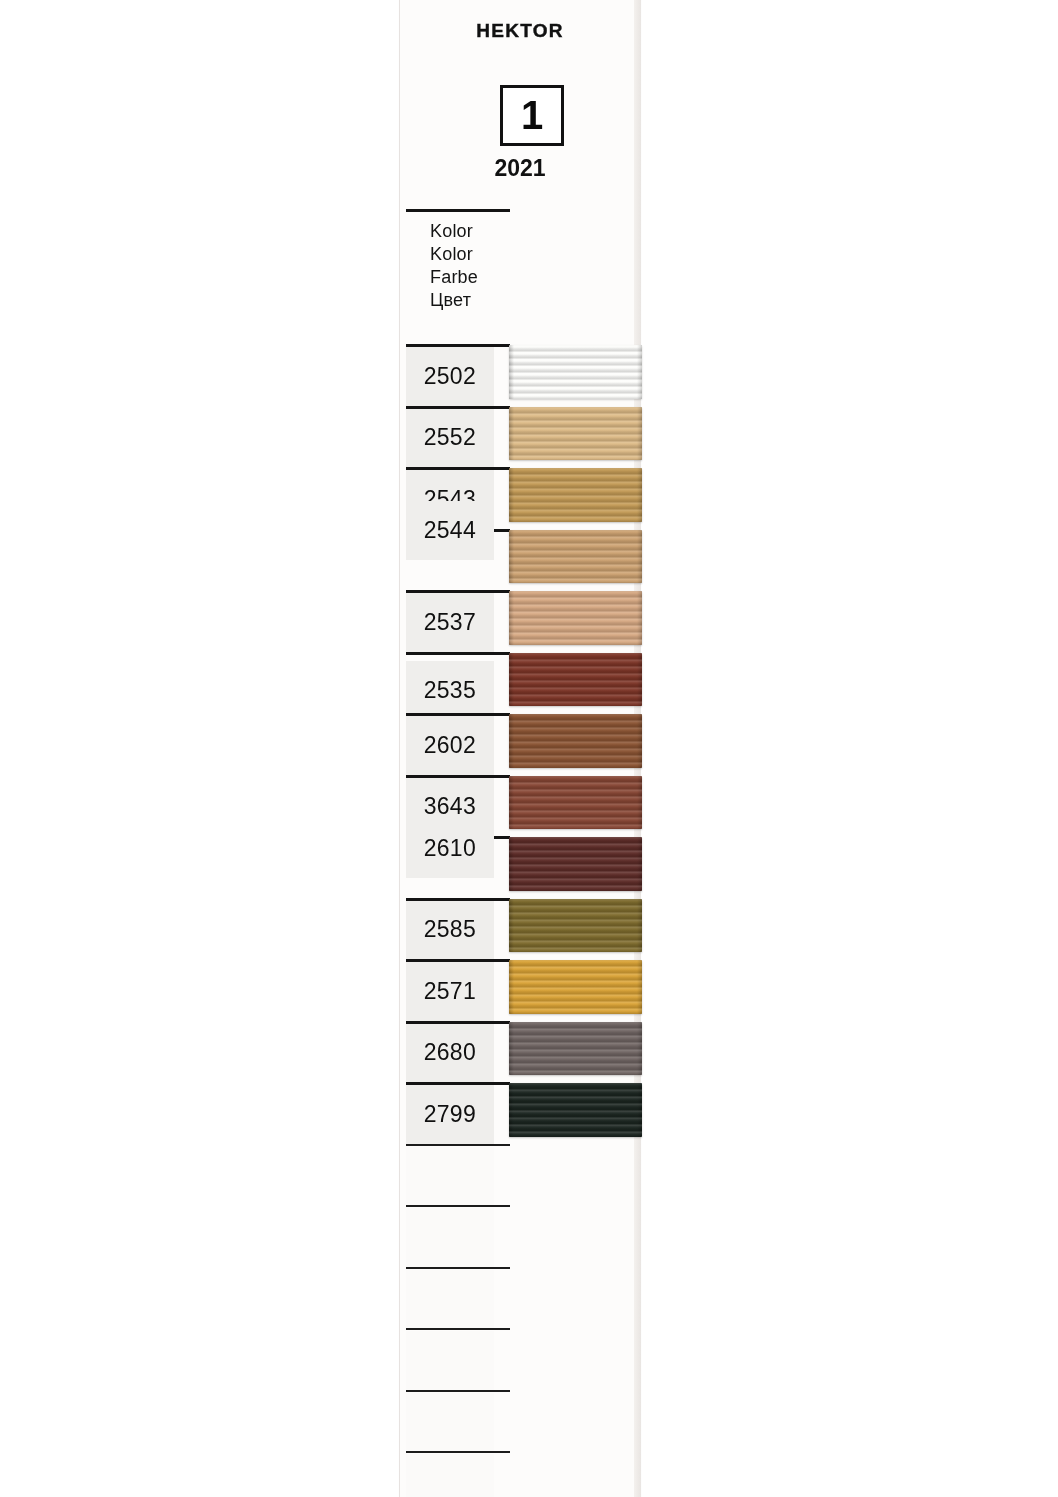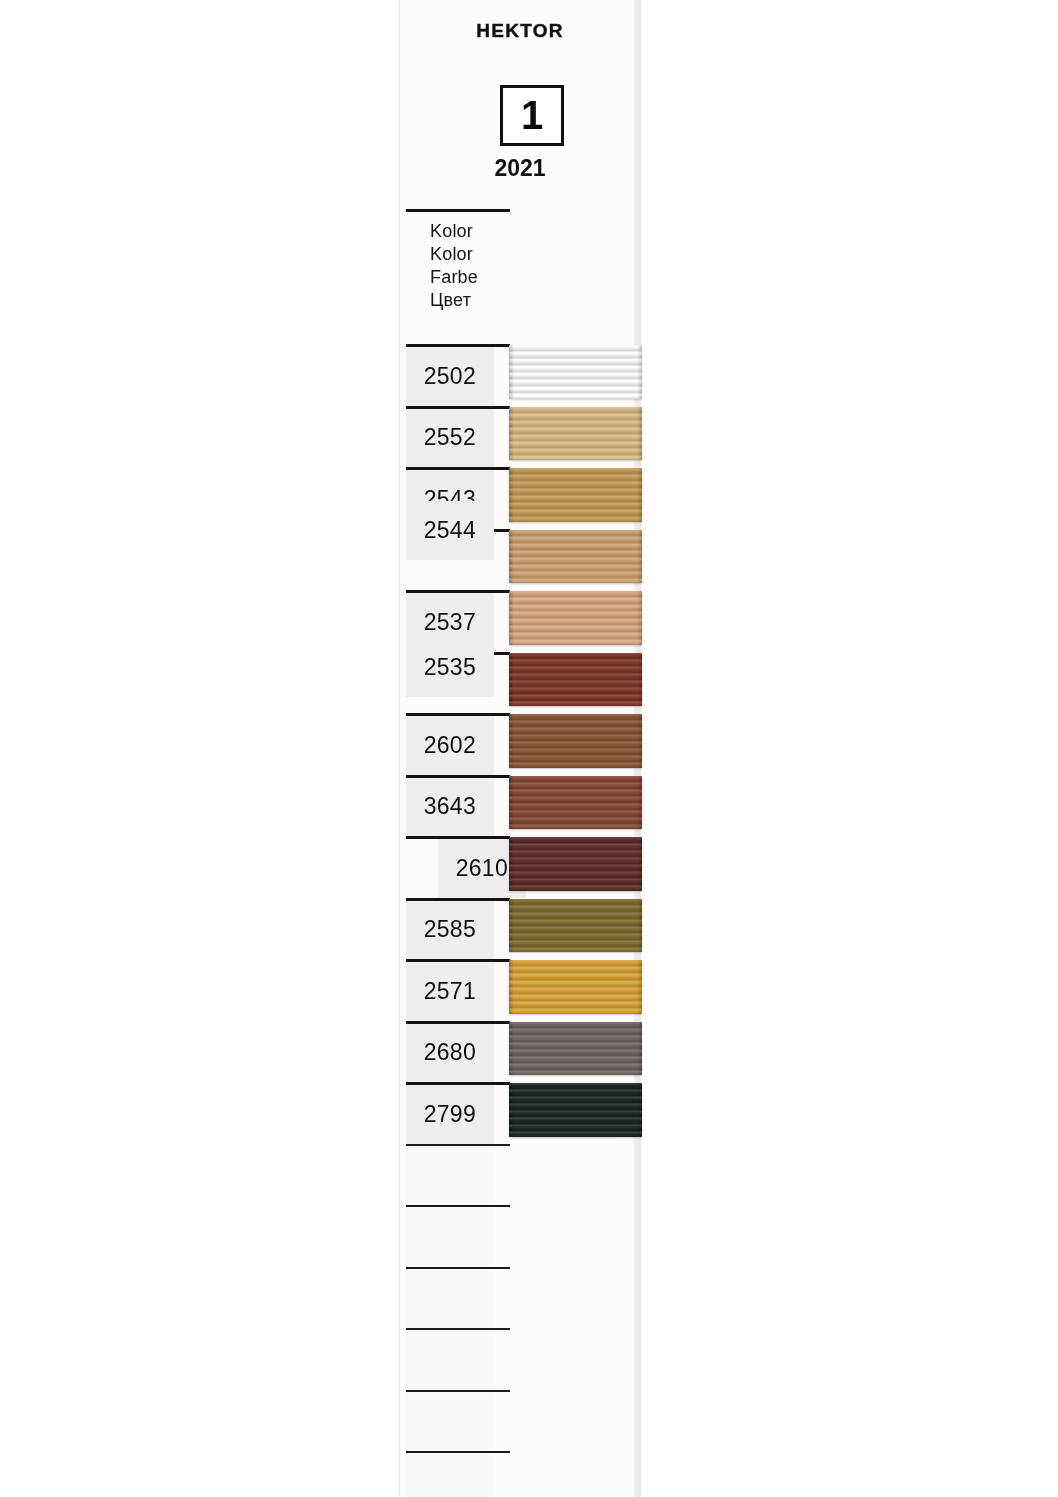--- a/index.html
+++ b/index.html
@@ -215,21 +215,21 @@
       <div class="edge-r"></div>
     </div>
     <div class="code-cell" style="top: 593px; height: 58.5px;">
       <span>2537</span>
     </div>
     <div class="rule" style="top: 651.5px;"></div>
     <div class="swatch" title="2537" style="top: 591px; height: 53.5px; background: rgb(215, 169, 131);">
       <div class="edge-l"></div>
       <div class="edge-r"></div>
     </div>
-    <div class="code-cell" style="top: 638px; height: 58.5px;">
+    <div class="code-cell" style="top: 661px; height: 58.5px;">
       <span>2535</span>
     </div>
     <div class="rule" style="top: 713px;"></div>
     <div class="swatch" title="2535" style="top: 652.5px; height: 53.5px; background: rgb(125, 53, 39);">
       <div class="edge-l"></div>
       <div class="edge-r"></div>
     </div>
     <div class="code-cell" style="top: 716px; height: 58.5px;">
       <span>2602</span>
     </div>
@@ -239,21 +239,21 @@
       <div class="edge-r"></div>
     </div>
     <div class="code-cell" style="top: 777.5px; height: 58.5px;">
       <span>3643</span>
     </div>
     <div class="rule" style="top: 836px;"></div>
     <div class="swatch" title="2603" style="top: 775.5px; height: 53.5px; background: rgb(135, 70, 52);">
       <div class="edge-l"></div>
       <div class="edge-r"></div>
     </div>
-    <div class="code-cell" style="top: 839px; height: 58.5px; margin-left: 32px;">
+    <div class="code-cell" style="top: 819px; height: 58.5px;">
       <span>2610</span>
     </div>
     <div class="rule" style="top: 897.5px;"></div>
     <div class="swatch" title="2610" style="top: 837px; height: 53.5px; background: rgb(94, 44, 40);">
       <div class="edge-l"></div>
       <div class="edge-r"></div>
     </div>
     <div class="code-cell" style="top: 900.5px; height: 58.5px;">
       <span>2585</span>
     </div>

